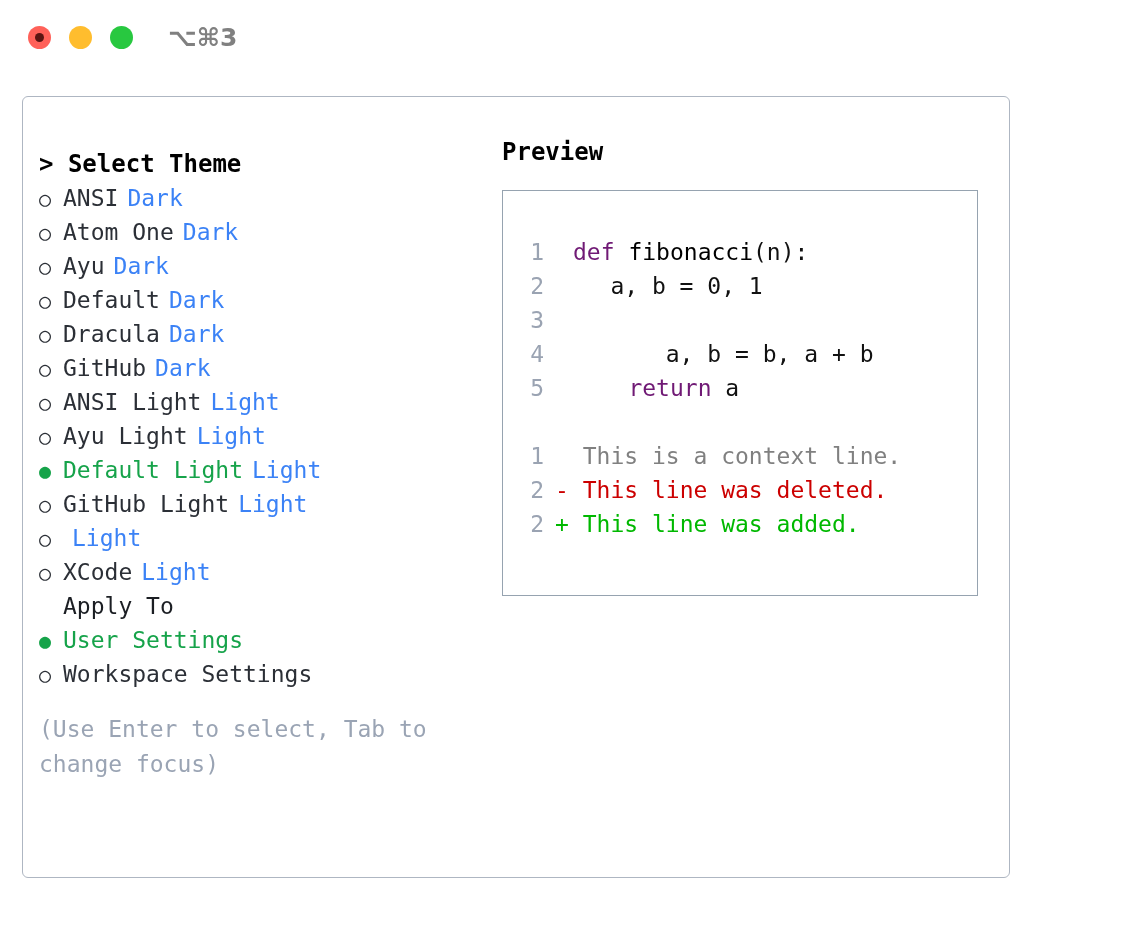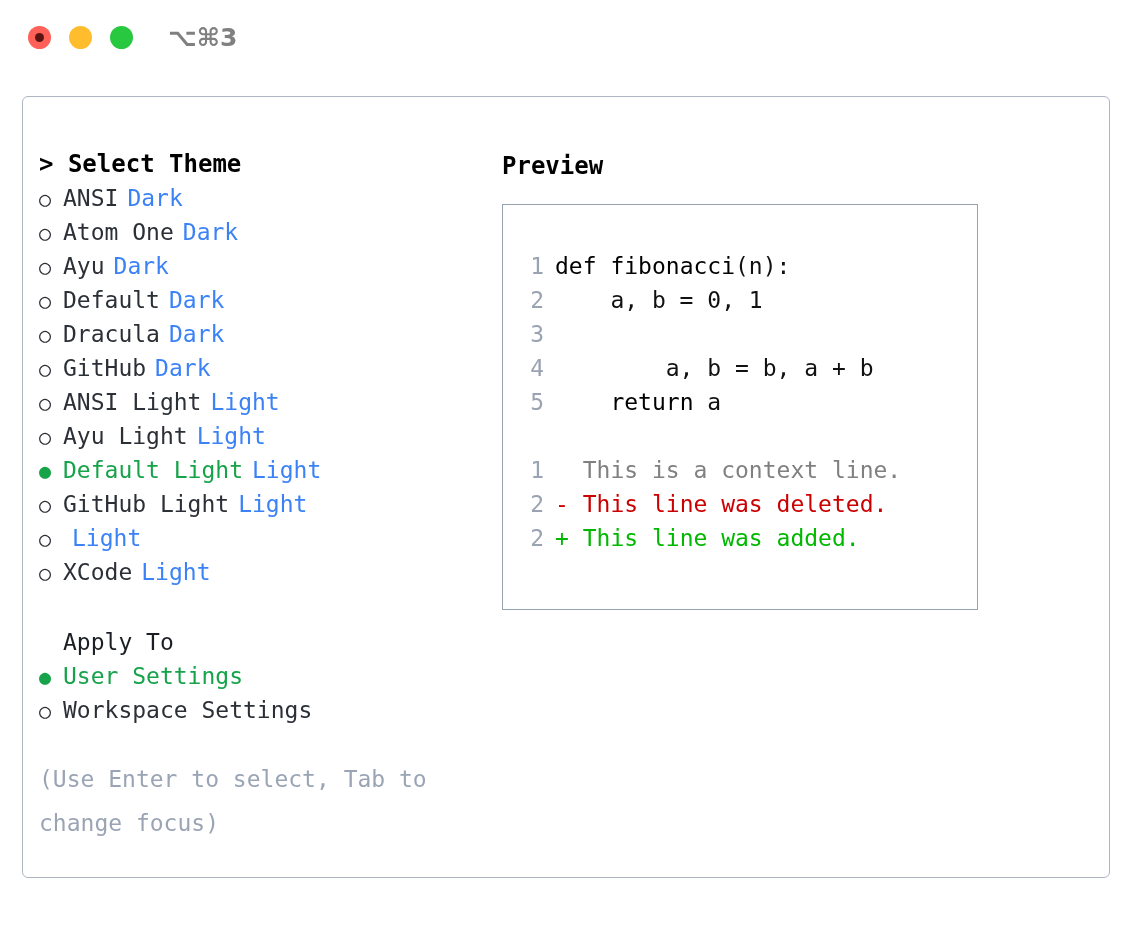--- a/index.html
+++ b/index.html
@@ -66,21 +66,21 @@
     color: #808080;
     letter-spacing: 0px;
     font-family: "DejaVu Sans", "Liberation Sans", sans-serif;
   }
 
   
   .panel {
     position: absolute;
     left: 22px;
     top: 96px;
-    width: 1088px;
+    width: 988px;
     height: 782px;
     border: 1px solid #aeb6c2;
     border-radius: 6px;
     box-sizing: border-box;
     background: #ffffff;
   }
 
   
   .left-col {
     position: absolute;
@@ -112,42 +112,42 @@
     line-height: 34px;
   }
   .opt-row.selected .opt-marker { color: #16a34a; }
   .opt-label { color: #2b2f36; }
   .opt-row.selected .opt-label { color: #16a34a; }
   .opt-cat {
     color: #3b82f6;
     margin-left: 9px;
   }
 
-  .apply-block { margin-top: 36px; }
+  .apply-block { }
   .apply-title {
     font-size: 23px;
     color: #1b1e23;
     line-height: 34px;
     padding-left: 24px;
     white-space: pre;
   }
   .hint {
-    margin-top: 30px;
+    margin-top: 21px;
     font-size: 23px;
     color: #9aa4b4;
-    line-height: 44px;
+    line-height: 35px;
     width: 400px;
     white-space: pre-wrap;
   }
 
   
   .right-col {
     position: absolute;
     left: 479px;
-    top: 52px;
+    top: 38px;
     width: 490px;
   }
   .preview-title {
     font-size: 24px;
     font-weight: bold;
     color: #000000;
     line-height: 34px;
     white-space: pre;
   }
   .preview-box {
@@ -168,21 +168,21 @@
     white-space: pre;
   }
   .lineno {
     width: 30px;
     flex: 0 0 30px;
     text-align: right;
     color: #9aa3b2;
     margin-right: 11px;
   }
   .code-text { color: #111111; }
-  .tok-kw  { color: #000000; }
+  .tok-kw  { color: #701a75; margin-left: 18px; }
   .tok-fn  { color: #000000; }
   .tok-pl  { color: #111111; }
   .blank-line { height: 34px; }
 
   .diff-ctx { color: #808080; }
   .diff-del { color: #cc0000; }
   .diff-add { color: #00b800; }
 </style>
 </head>
 <body>

